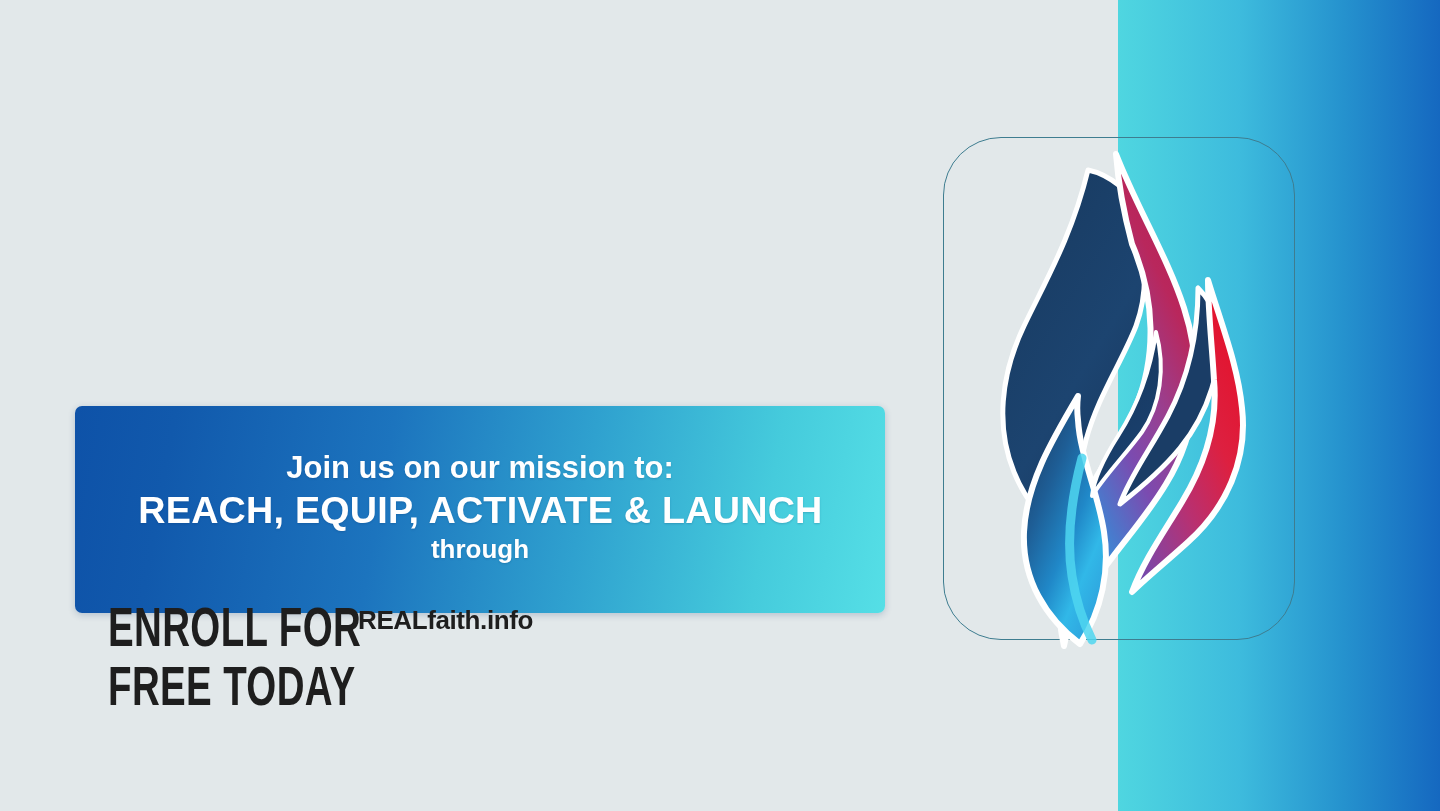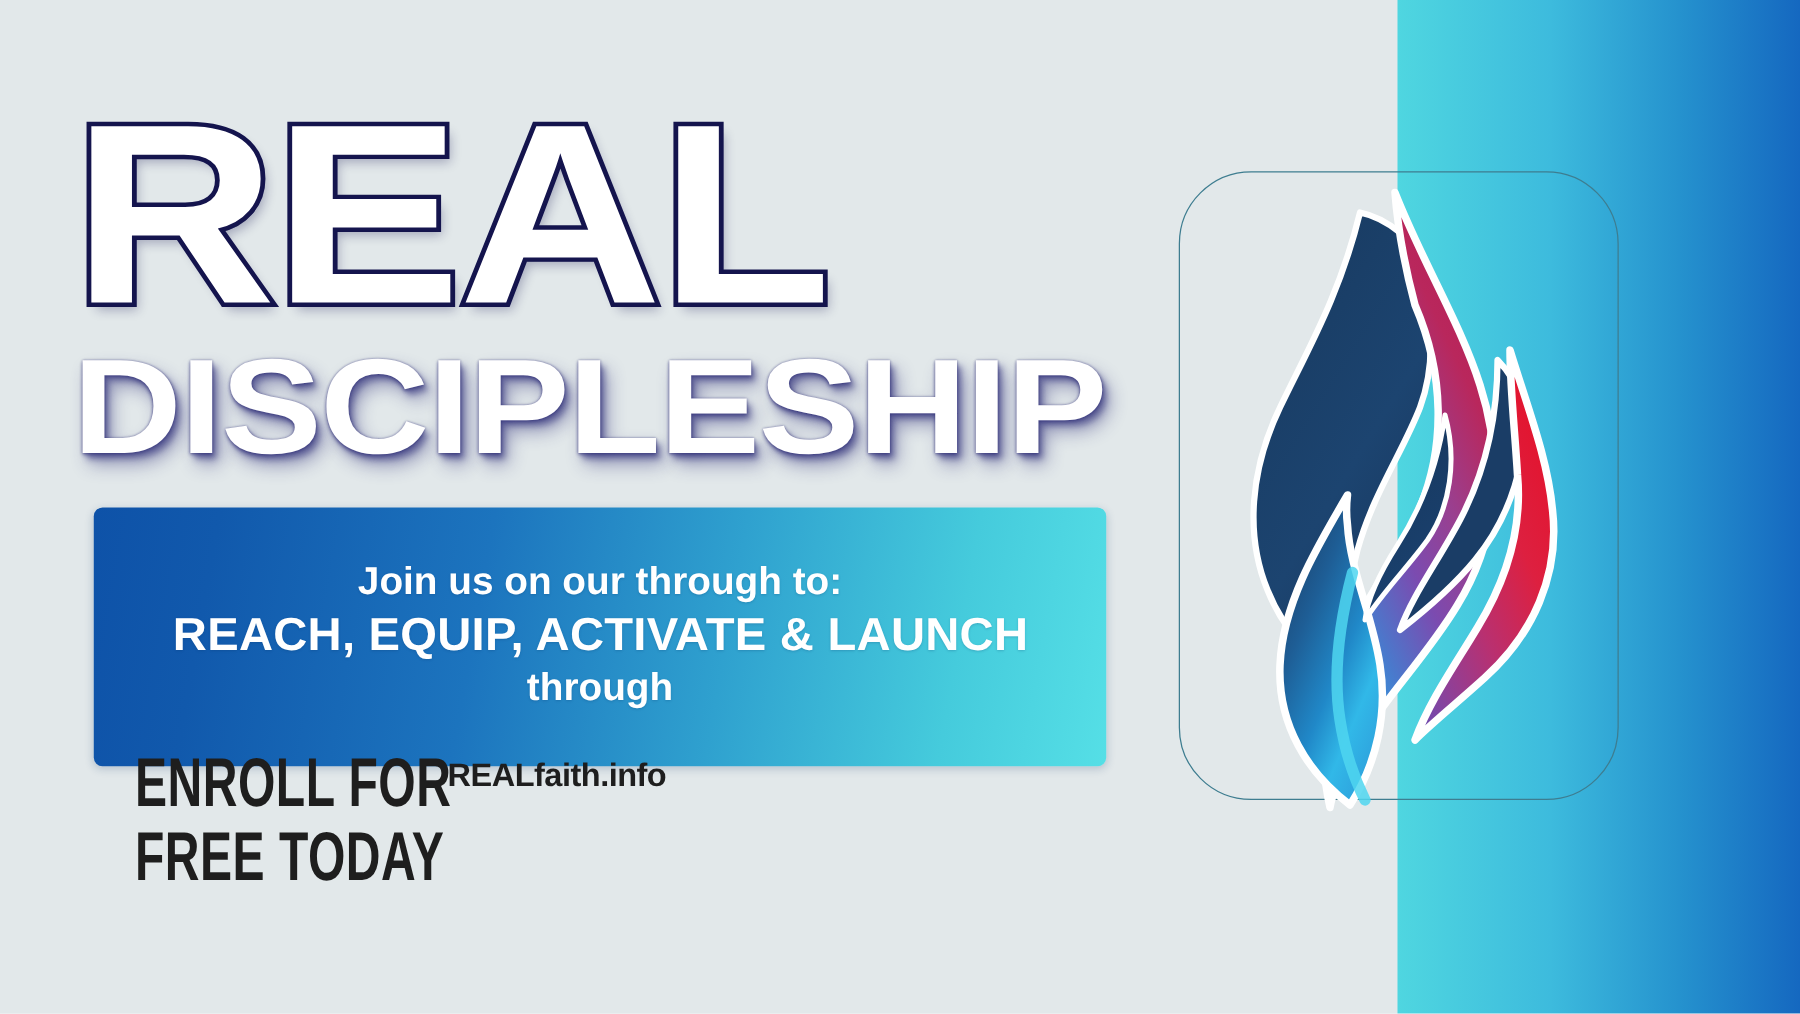--- a/index.html
+++ b/index.html
@@ -102,21 +102,21 @@
   .mission-line {
     color: #ffffff;
     text-align: center;
     font-family: "Liberation Sans", sans-serif;
     font-weight: 700;
     white-space: nowrap;
     text-shadow: 0 1px 2px rgba(10,50,100,0.22);
   }
   .mission-line.l1 { font-size: 31px; line-height: 1.30; letter-spacing: 0px; }
   .mission-line.l2 { font-size: 37px; line-height: 1.22; letter-spacing: 0.2px; transform: scaleX(1.02); }
-  .mission-line.l3 { font-size: 31px; line-height: 1.30; text-align: center; }
+  .mission-line.l3 { font-size: 26px; line-height: 1.30; text-align: center; }
   .mission-line.l4 { font-size: 35px; line-height: 1.26; letter-spacing: 0.2px; }
 
   
   .cta {
     position: absolute;
     left: 108px;
     top: 597px;
     display: flex;
     align-items: flex-start;
   }
@@ -179,27 +179,23 @@
   }
 </style>
 </head>
 <body>
 
 <div id="poster">
 
   <div class="bg-left"></div>
   <div class="bg-right"></div>
 
-  <div class="wordmark">
-    <div class="real-line">REAL</div>
-    <div class="disc-line">DISCIPLESHIP</div>
-  </div>
 
   <div class="mission-banner">
-    <div class="mission-line l1">Join us on our through to:</div>
+    <div class="mission-line l1">Join us on our mission to:</div>
     <div class="mission-line l2">REACH, EQUIP, ACTIVATE &amp; LAUNCH</div>
     <div class="mission-line l3">through</div>
   </div>
 
   <div class="cta">
     <div class="enroll-block">
       <div>ENROLL FOR</div>
       <div>FREE TODAY</div>
     </div>
     <div class="contact-block">

